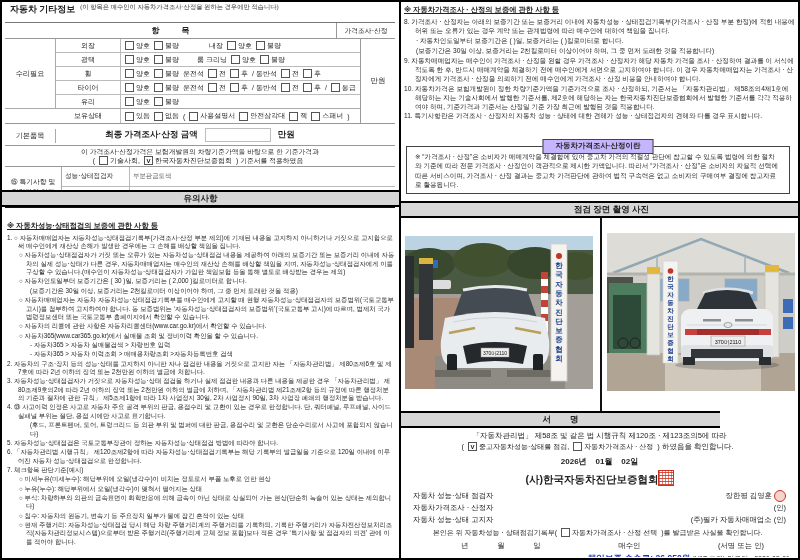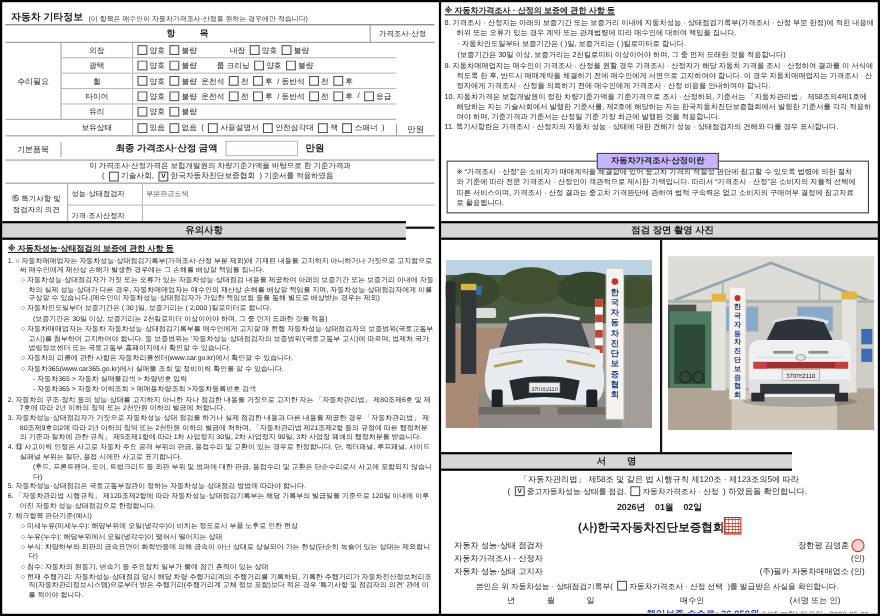--- a/index.html
+++ b/index.html
@@ -3,27 +3,27 @@
 <meta charset="utf-8">
 <style>
   html,body{margin:0;padding:0;background:#fff;}
   body{width:800px;height:560px;font-family:"Liberation Sans","DejaVu Sans",sans-serif;color:#222;}
   .page{position:relative;width:800px;height:560px;background:#fff;overflow:hidden;}
   .frame{position:absolute;inset:0;border:2px solid #000;pointer-events:none;z-index:50;}
   .vdivider{position:absolute;left:399px;top:0;width:2px;height:560px;background:#000;z-index:40;}
 
   
   .info-table{position:absolute;left:5px;top:3px;width:390px;border-bottom:2px solid #111;background:#fff;font-size:7px;}
-  .it-title{height:19px;display:flex;align-items:flex-end;padding:0 5px;border-bottom:1px solid #777;}
+  .it-title{height:19px;display:flex;align-items:flex-start;padding:0 5px;border-bottom:1px solid #777;font-family:Liberation Serif, serif;}
   .it-title .t{font-weight:bold;font-size:9px;margin-right:5px;white-space:nowrap;}
   .it-title .n{font-size:6.3px;color:#333;white-space:nowrap;}
   .it-head{display:flex;height:15px;border-bottom:1px solid #999;}
   .it-head .hi{flex:1;display:flex;align-items:center;justify-content:center;font-weight:bold;font-size:8px;white-space:pre;}
   .it-head .hp{width:58px;border-left:1px solid #999;display:flex;align-items:center;justify-content:center;font-size:6.8px;}
-  .it-mid{display:flex;border-bottom:1px solid #999;align-items:flex-end;}
+  .it-mid{display:flex;border-bottom:1px solid #999;}
   .it-mid .leftpart{flex:1;}
   .pricecell{width:58px;border-left:1px solid #999;display:flex;align-items:center;justify-content:center;font-size:7.5px;}
   .repair-block{display:flex;}
   .gcell{width:50px;border-right:1px solid #aaa;display:flex;align-items:center;justify-content:center;font-size:7.2px;}
   .rows{flex:1;}
   .trow{display:flex;height:13px;border-bottom:1px solid #bbb;align-items:center;}
   .rows .trow:last-child{border-bottom:none;}
   .trow .sub{width:64px;border-right:1px solid #bbb;height:100%;display:flex;align-items:center;justify-content:center;}
   .trow .cnt{flex:1;display:flex;align-items:center;padding-left:4px;overflow:hidden;white-space:nowrap;}
   .basic-row{display:flex;height:14px;border-top:1px solid #aaa;align-items:center;}
@@ -45,21 +45,21 @@
   .special{display:flex;}
   .special .slabel{width:56px;border-right:1px solid #aaa;display:flex;flex-direction:column;align-items:center;justify-content:center;font-size:6.8px;line-height:1.4;text-align:center;}
   .srows{flex:1;}
   .srow{display:flex;height:19px;border-bottom:1px solid #bbb;}
   .srows .srow:last-child{border-bottom:none;}
   .srow .who{width:64px;border-right:1px solid #bbb;display:flex;align-items:center;padding-left:3px;font-size:6.6px;}
   .srow .sval{flex:1;display:flex;align-items:center;padding-left:3px;font-size:6.4px;color:#555;}
 
   
   .band{position:absolute;height:13px;background:#d7d7d7;border-top:2px solid #000;border-bottom:2px solid #000;display:flex;align-items:center;justify-content:center;font-weight:bold;font-size:8.5px;white-space:pre;z-index:10;}
-  #band-left{left:2px;width:367px;top:201px;}
+  #band-left{left:2px;width:397px;top:190px;}
   #band-photo{left:401px;width:397px;top:201px;padding-left:12px;}
   #band-sign{left:401px;width:319px;top:411px;}
 
   
   .notices{position:absolute;overflow:hidden;color:#222;}
   #left-notices{left:7px;top:220px;width:388px;height:337px;font-size:6.35px;line-height:1.32;}
   #right-notices{left:404px;top:4px;width:391px;height:136px;font-size:6.6px;line-height:1.36;}
   .nheading{font-weight:bold;text-decoration:underline;font-size:7.3px;margin:1px 0 3px 0;}
   .ni{margin-bottom:1px;}
   .i0{padding-left:11px;text-indent:-11px;}

